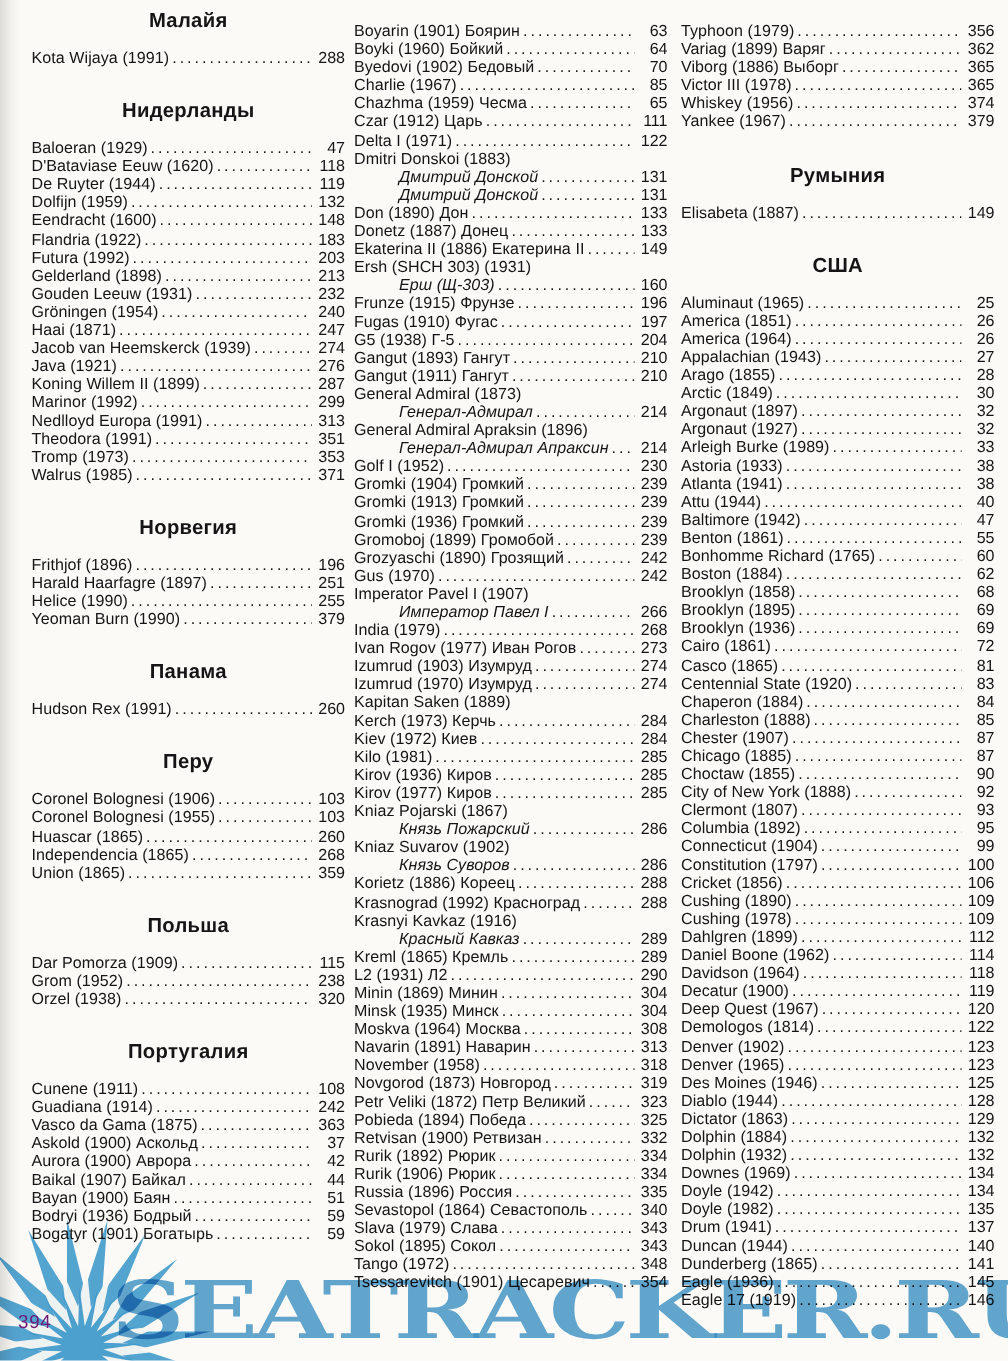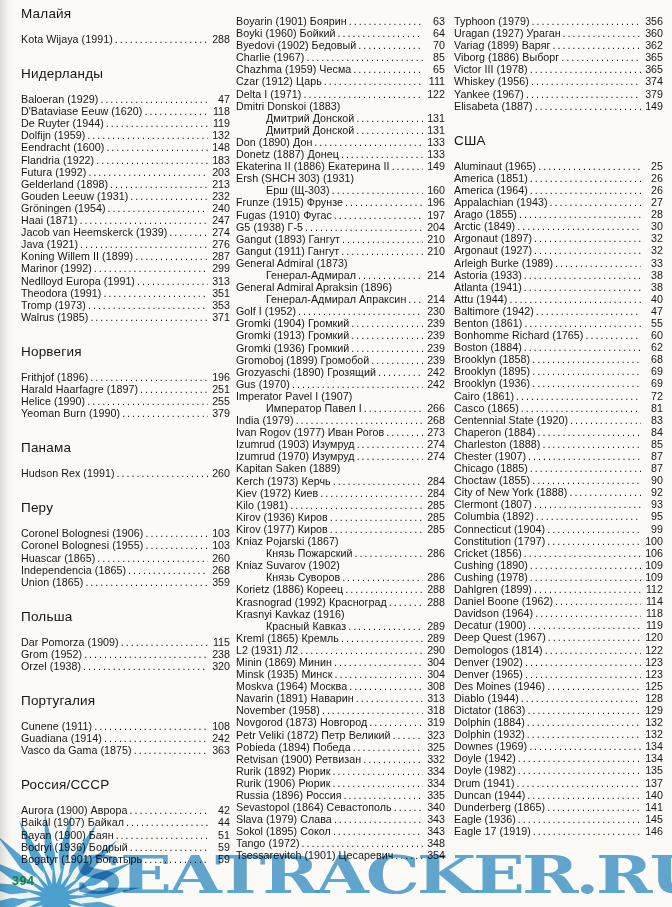--- a/index.html
+++ b/index.html
@@ -12,52 +12,51 @@
   .gutter{
     position:absolute;left:0;top:0;width:14px;height:100%;
     background:linear-gradient(90deg,rgba(110,110,104,0.22),rgba(110,110,104,0.06) 55%,transparent);
     pointer-events:none;
   }
   .col{position:absolute;top:0;width:209px;color:#151515;}
   #col0{left:21px;}
   #col1{left:236px;padding-top:15px;}
   #col2{left:454px;padding-top:15px;}
   .heading{
-    font-size:13.5px;font-weight:normal;text-align:left;
+    font-size:13.5px;font-weight:bold;text-align:center;
     margin:21px 0 12px 0;letter-spacing:.2px;height:15px;line-height:15px;
   }
   .section:first-child .heading{margin-top:6px;}
   .row{
     display:flex;align-items:baseline;height:12.1px;line-height:12.1px;
     font-size:10.7px;white-space:nowrap;
   }
   .nm{flex:0 0 auto;letter-spacing:.05px;}
-  .indent{padding-left:30px;}
+  .indent{padding-left:30px;font-style:italic;}
   .dots{flex:1 1 6px;min-width:6px;overflow:hidden;margin:0 2px;}
   .dots::after{
     content:"..................................................................";
     letter-spacing:2px;white-space:nowrap;
   }
   .pg{flex:0 0 auto;min-width:20px;text-align:right;}
   .watermark{
     position:absolute;left:74px;top:843px;
     font-family:"DejaVu Serif",serif;font-weight:bold;
     font-size:68px;letter-spacing:-3px;white-space:nowrap;
     transform:scaleY(.78);transform-origin:top left;
     color:rgba(64,148,201,.82);mix-blend-mode:multiply;
     pointer-events:none;
   }
   .starburst{
     position:absolute;left:-30px;top:810px;width:180px;height:180px;
     overflow:visible;mix-blend-mode:multiply;pointer-events:none;
   }
   .pagenum{
-    position:absolute;left:12px;top:874px;font-size:12.5px;color:#15803d;
+    position:absolute;left:12px;top:874px;font-size:12.5px;color:#701a75;
     letter-spacing:.5px;
-    font-weight:bold;
   }
 </style>
 </head>
 <body>
 
 <div class="page">
   <div class="gutter"></div>
   <div class="col" id="col0">
       <div class="section">
         <div class="heading">Малайя</div>
@@ -254,21 +253,25 @@
           <span class="dots"></span>
           <span class="pg">242</span>
         </div>
         <div class="row">
           <span class="nm">Vasco da Gama (1875)</span>
           <span class="dots"></span>
           <span class="pg">363</span>
         </div>
       </div>
       <div class="section">
-        <div class="heading">Россия/СССР</div>
+        <div class="row">
+          <span class="nm">Askold (1900) Аскольд</span>
+          <span class="dots"></span>
+          <span class="pg">37</span>
+        </div>
         <div class="row">
           <span class="nm">Aurora (1900) Аврора</span>
           <span class="dots"></span>
           <span class="pg">42</span>
         </div>
         <div class="row">
           <span class="nm">Baikal (1907) Байкал</span>
           <span class="dots"></span>
           <span class="pg">44</span>
         </div>
@@ -626,25 +629,20 @@
       </div>
     </div>
   <div class="col" id="col2">
       <div class="section">
         <div class="row">
           <span class="nm">Typhoon (1979)</span>
           <span class="dots"></span>
           <span class="pg">356</span>
         </div>
         <div class="row">
-          <span class="nm">Uragan (1927) Ураган</span>
-          <span class="dots"></span>
-          <span class="pg">360</span>
-        </div>
-        <div class="row">
           <span class="nm">Variag (1899) Варяг</span>
           <span class="dots"></span>
           <span class="pg">362</span>
         </div>
         <div class="row">
           <span class="nm">Viborg (1886) Выборг</span>
           <span class="dots"></span>
           <span class="pg">365</span>
         </div>
         <div class="row">
@@ -657,20 +655,21 @@
           <span class="dots"></span>
           <span class="pg">374</span>
         </div>
         <div class="row">
           <span class="nm">Yankee (1967)</span>
           <span class="dots"></span>
           <span class="pg">379</span>
         </div>
       </div>
       <div class="section">
+        <div class="heading">Румыния</div>
         <div class="row">
           <span class="nm">Elisabeta (1887)</span>
           <span class="dots"></span>
           <span class="pg">149</span>
         </div>
       </div>
       <div class="section">
         <div class="heading">США</div>
         <div class="row">
           <span class="nm">Aluminaut (1965)</span>

